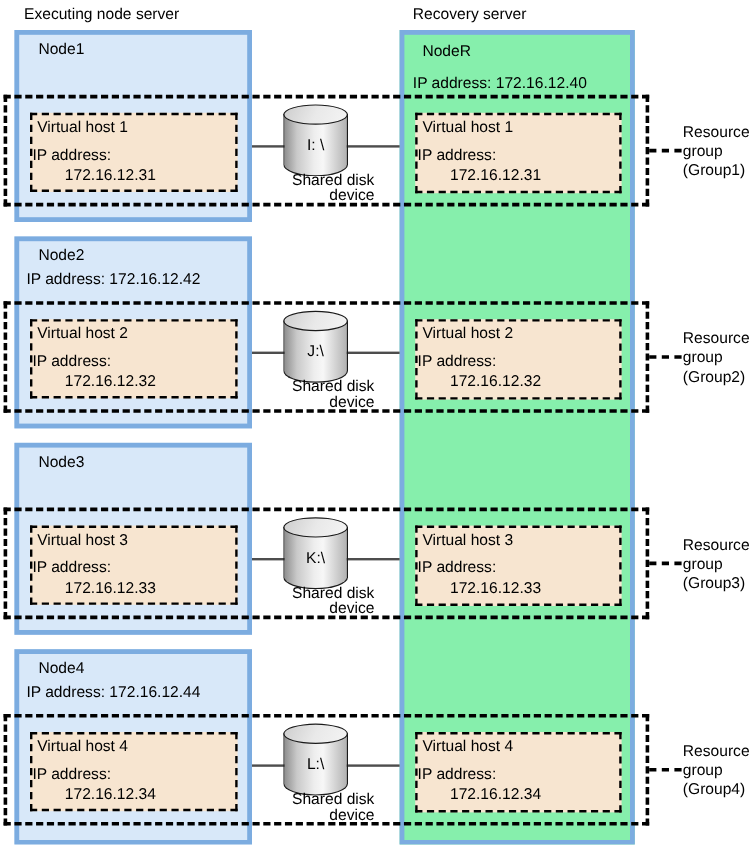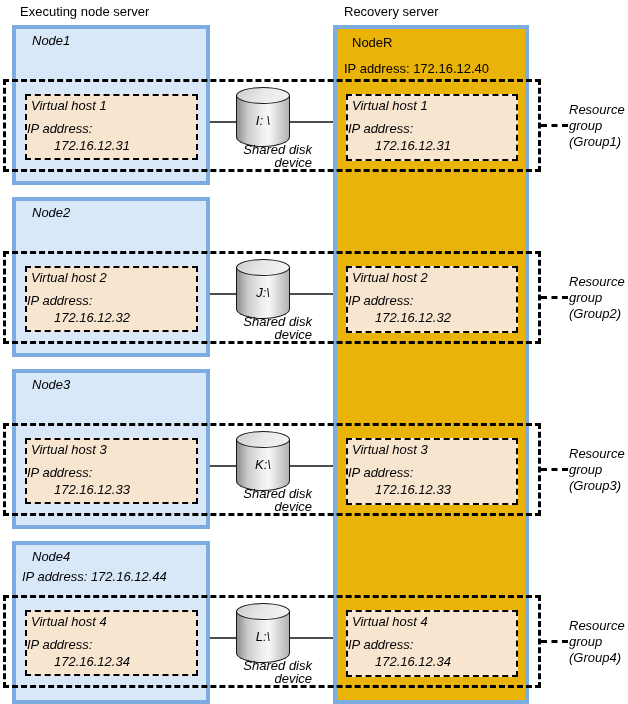--- a/index.html
+++ b/index.html
@@ -14,27 +14,27 @@
     color: #000000;
     line-height: 15px;
   }
   .col-label { position: absolute; top: 4px; white-space: nowrap; }
   .col-label.left  { left: 20px; }
   .col-label.right { left: 344px; text-align: right; }
 
   
   .noder {
     position: absolute; left: 333px; top: 25px; width: 196px; height: 679px;
-    background: #eab308; border: 4px solid #7cace0; box-sizing: border-box;
+    background: #86efac; border: 4px solid #7cace0; box-sizing: border-box;
   }
   .noder-title { position: absolute; left: 15px; top: 6px; }
   .noder-ip    { position: absolute; left: 7px;  top: 32px; white-space: nowrap; }
 
   
-  .row { position: absolute; left: 0; width: 628px; height: 172px; font-style: italic; }
+  .row { position: absolute; left: 0; width: 628px; height: 172px; }
 
   
   .node {
     position: absolute; left: 12px; top: 0; width: 198px; height: 160px;
     background: #d8e8f9; border: 4px solid #7cace0; box-sizing: border-box;
   }
   .node.tall { height: 163px; }
   .node-title { position: absolute; left: 16px; top: 4px; }
   .node-ip    { position: absolute; left: 6px;  top: 24px; white-space: nowrap; }
 
@@ -120,20 +120,21 @@
     <div class="group-label">
       <div>Resource</div>
       <div>group</div>
       <div>(Group1)</div>
     </div>
   </div>
 
   <div class="row" style="top:197px">
     <div class="node">
       <div class="node-title">Node2</div>
+      <div class="node-ip">IP address: 172.16.12.42</div>
     </div>
     <div class="line"></div>
     <div class="cyl">
       <div class="cyl-body"></div>
       <div class="cyl-top"></div>
       <div class="cyl-label">J:\</div>
     </div>
     <div class="disk-caption">
       <div>Shared disk</div>
       <div>device</div>

